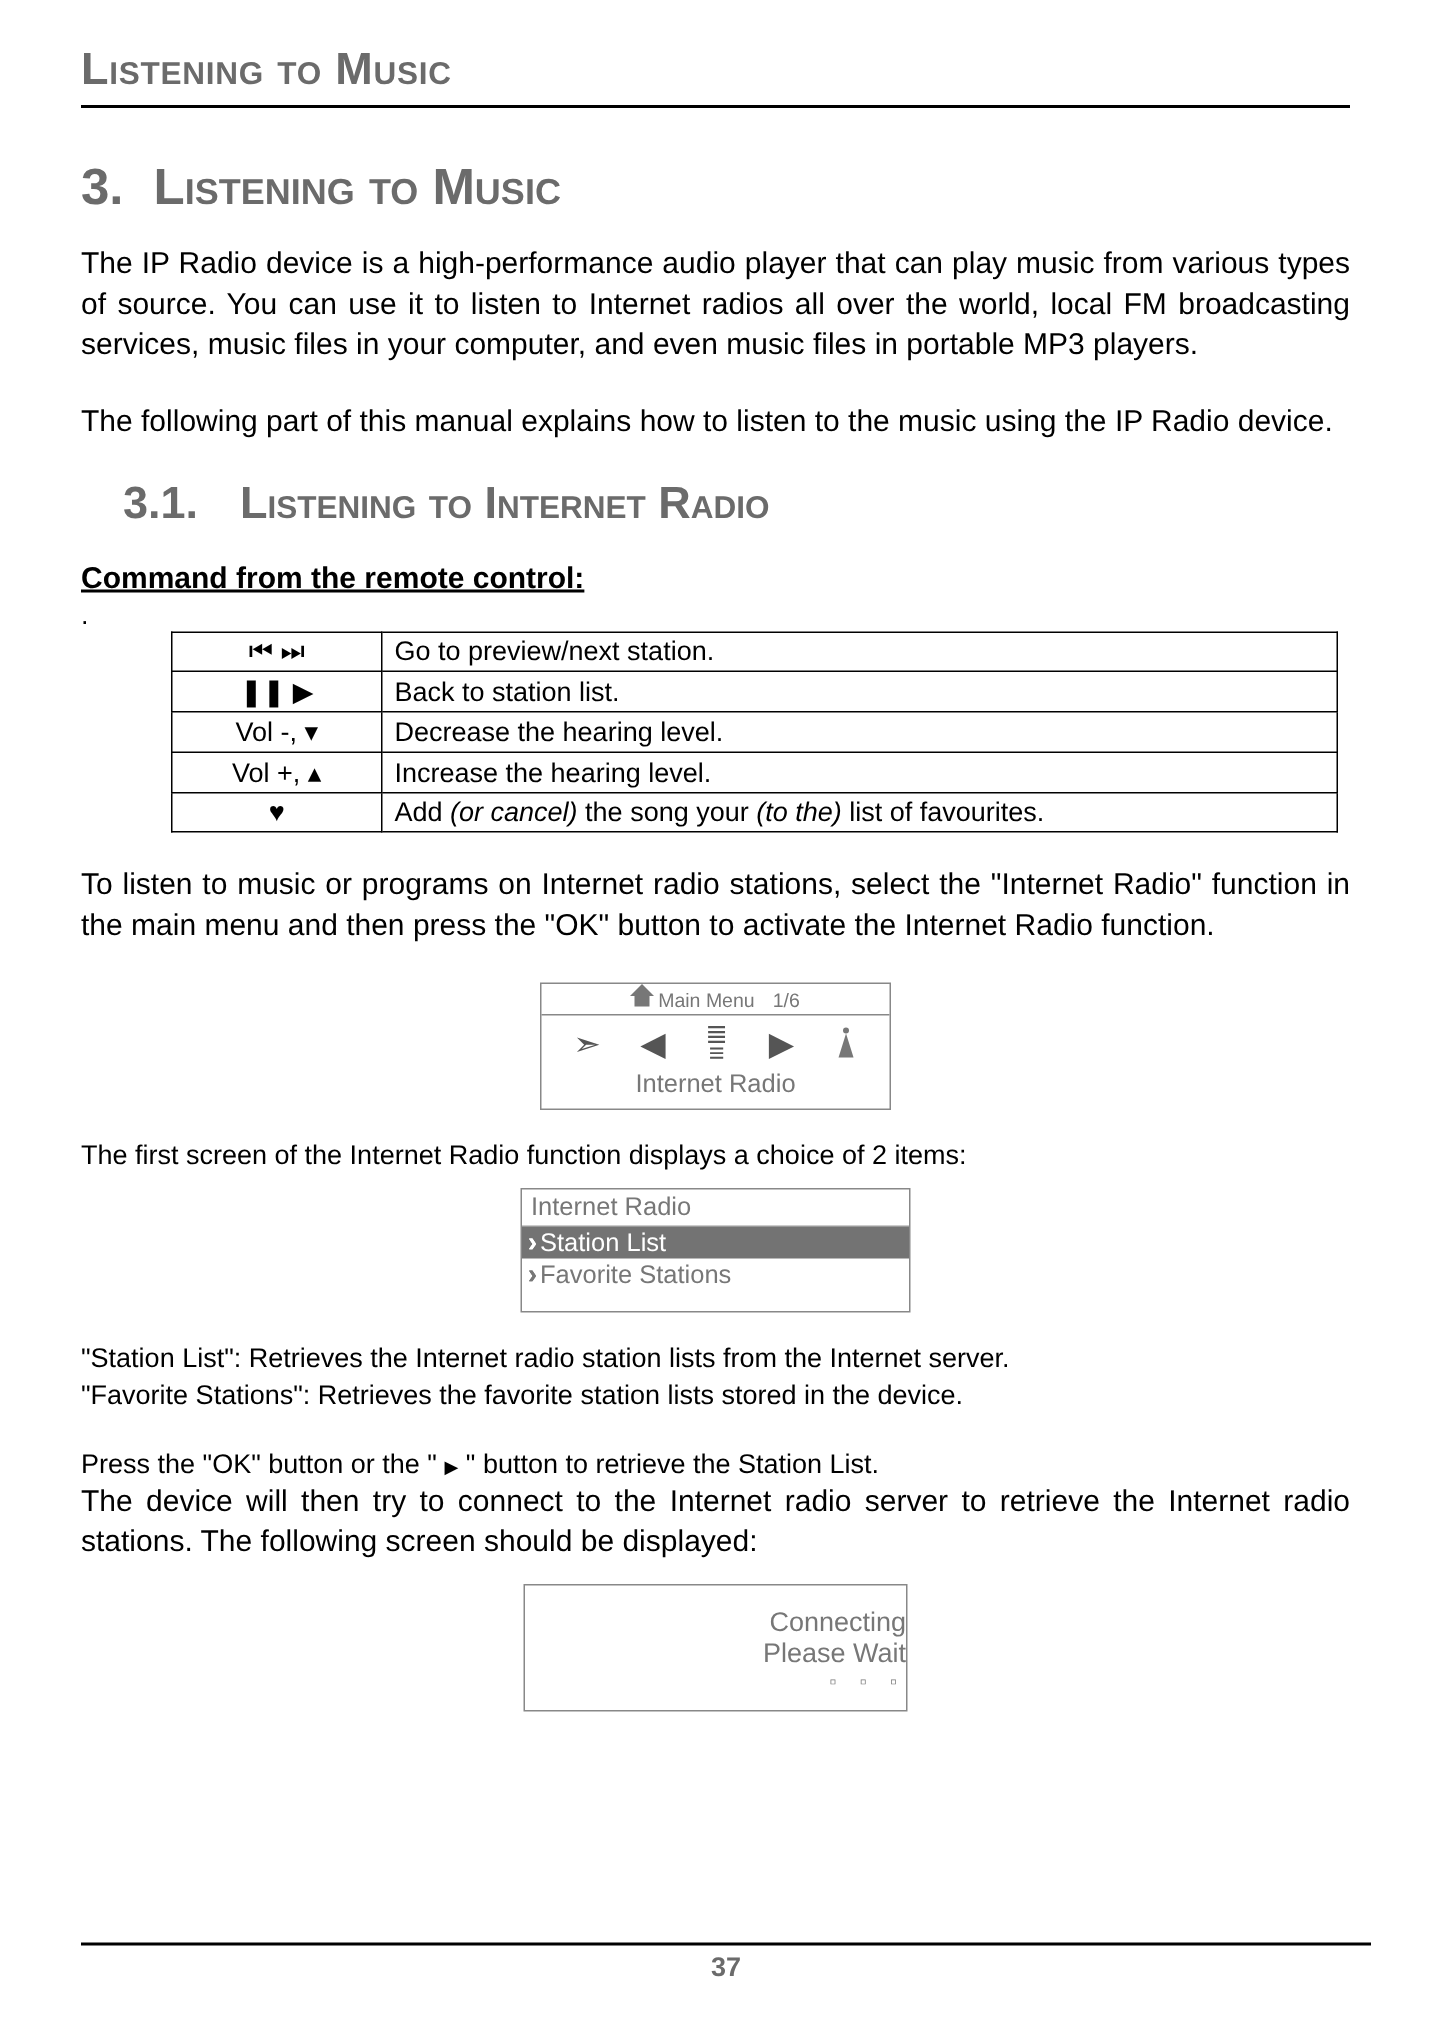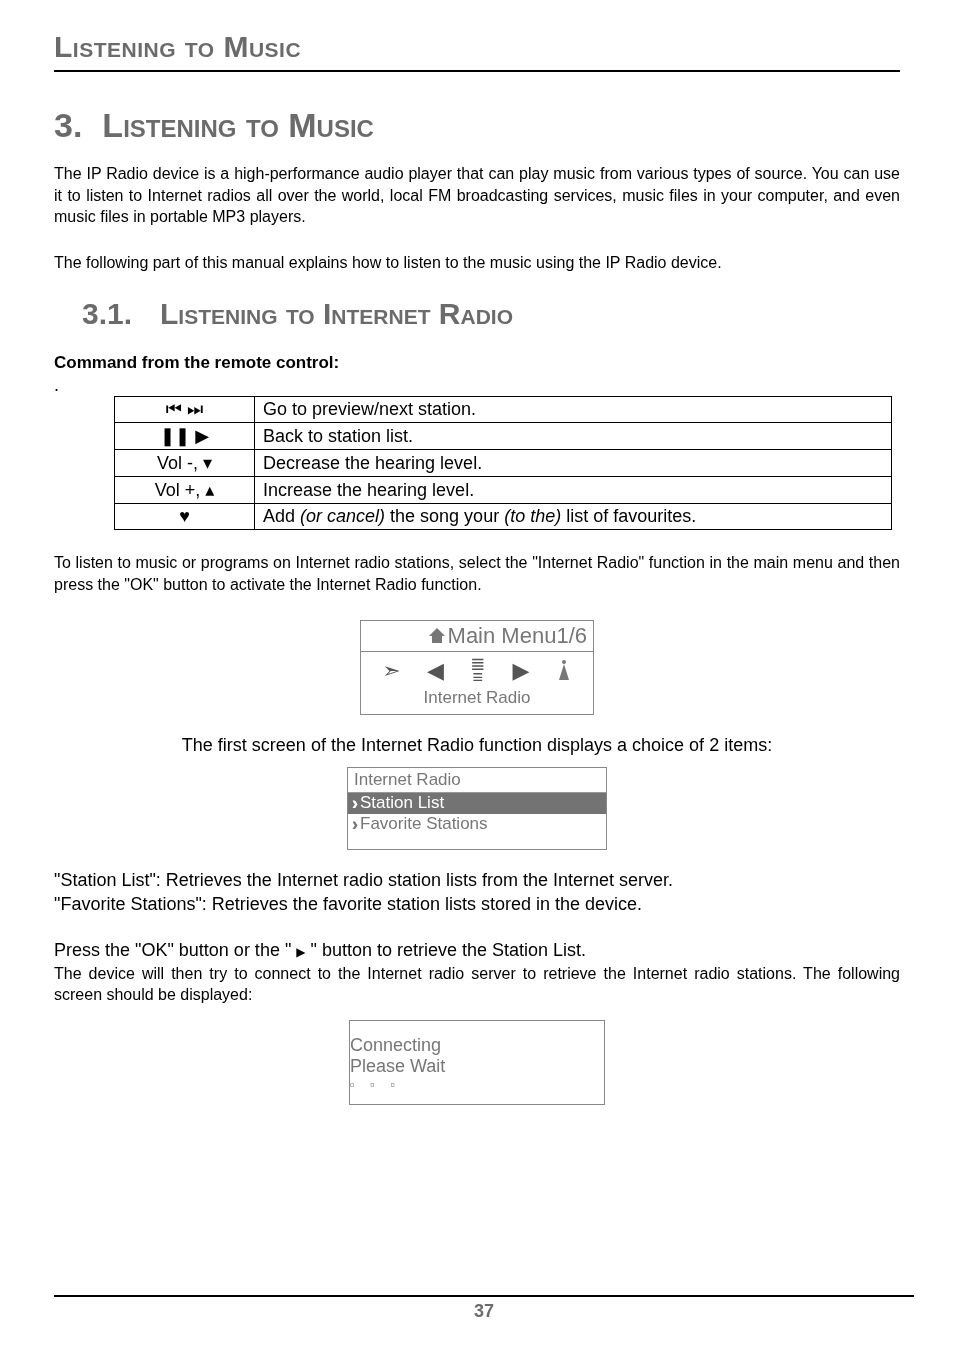--- a/index.html
+++ b/index.html
@@ -29,38 +29,39 @@
     gap: 20px;
     color: #6b6b6b;
     font-family: "Trebuchet MS", sans-serif;
     font-variant: small-caps;
     font-weight: bold;
     font-size: 34px;
     margin-bottom: 18px;
   }
   .h-chapter .num { font-size: 34px; }
   .intro, .para {
-    font-size: 16px;
+    font-size: 20px;
     line-height: 1.35;
     text-align: justify;
     margin-bottom: 24px;
   }
   .h-section {
     display: flex;
     gap: 28px;
     color: #6b6b6b;
     font-family: "Trebuchet MS", sans-serif;
     font-variant: small-caps;
     font-weight: bold;
     font-size: 30px;
     margin: 10px 0 22px 28px;
   }
   .cmd-heading {
-    font-size: 17px;
-    font-weight: bold;
+    font-size: 20px;
+    font-weight: bold;
+    text-decoration: underline;
     margin-bottom: 2px;
   }
   .dot { font-size: 18px; }
   .cmd-table {
     border-collapse: collapse;
     margin: 0 0 22px 60px;
     width: 778px;
   }
   .cmd-table td {
     border: 1px solid #000;
@@ -79,25 +80,26 @@
     border: 1px solid #888;
     background: #fff;
     font-family: Arial, sans-serif;
     color: #777;
   }
   .screen-1 {
     width: 234px;
   }
   .screen-1 .titlebar {
     display: flex;
-    justify-content: flex-end;
+    justify-content: center;
     align-items: center;
     padding: 2px 6px;
     border-bottom: 1px solid #888;
-    font-size: 22px;
+    font-size: 13px;
+    gap: 12px;
   }
   .home-ico {
     display: inline-block;
     width: 14px; height: 14px;
     position: relative;
     margin-right: 4px;
     vertical-align: -1px;
   }
   .home-ico::before {
     content: "";
@@ -176,27 +178,27 @@
     padding-right: 6px;
   }
   .screen-2 .row.sel {
     background: #737373;
     color: #fff;
   }
   .screen-2 .row.sel .chevrons { color: #fff; }
   .screen-3 {
     width: 256px;
     padding: 14px 0 12px 0;
-    text-align: left;
+    text-align: right;
     font-size: 18px;
     color: #777;
   }
   .screen-3 .dots { letter-spacing: 6px; font-size: 13px; }
   .plainline { font-size: 18px; line-height: 1.35; }
-  .mb10 { margin-bottom: 10px; text-align: center; }
+  .mb10 { margin-bottom: 10px; }
   .footer {
     position: absolute;
     left: 54px; right: 40px;
     bottom: 34px;
     border-top: 2px solid #000;
     text-align: center;
     padding-top: 4px;
   }
   .page-no {
     color: #6b6b6b;

